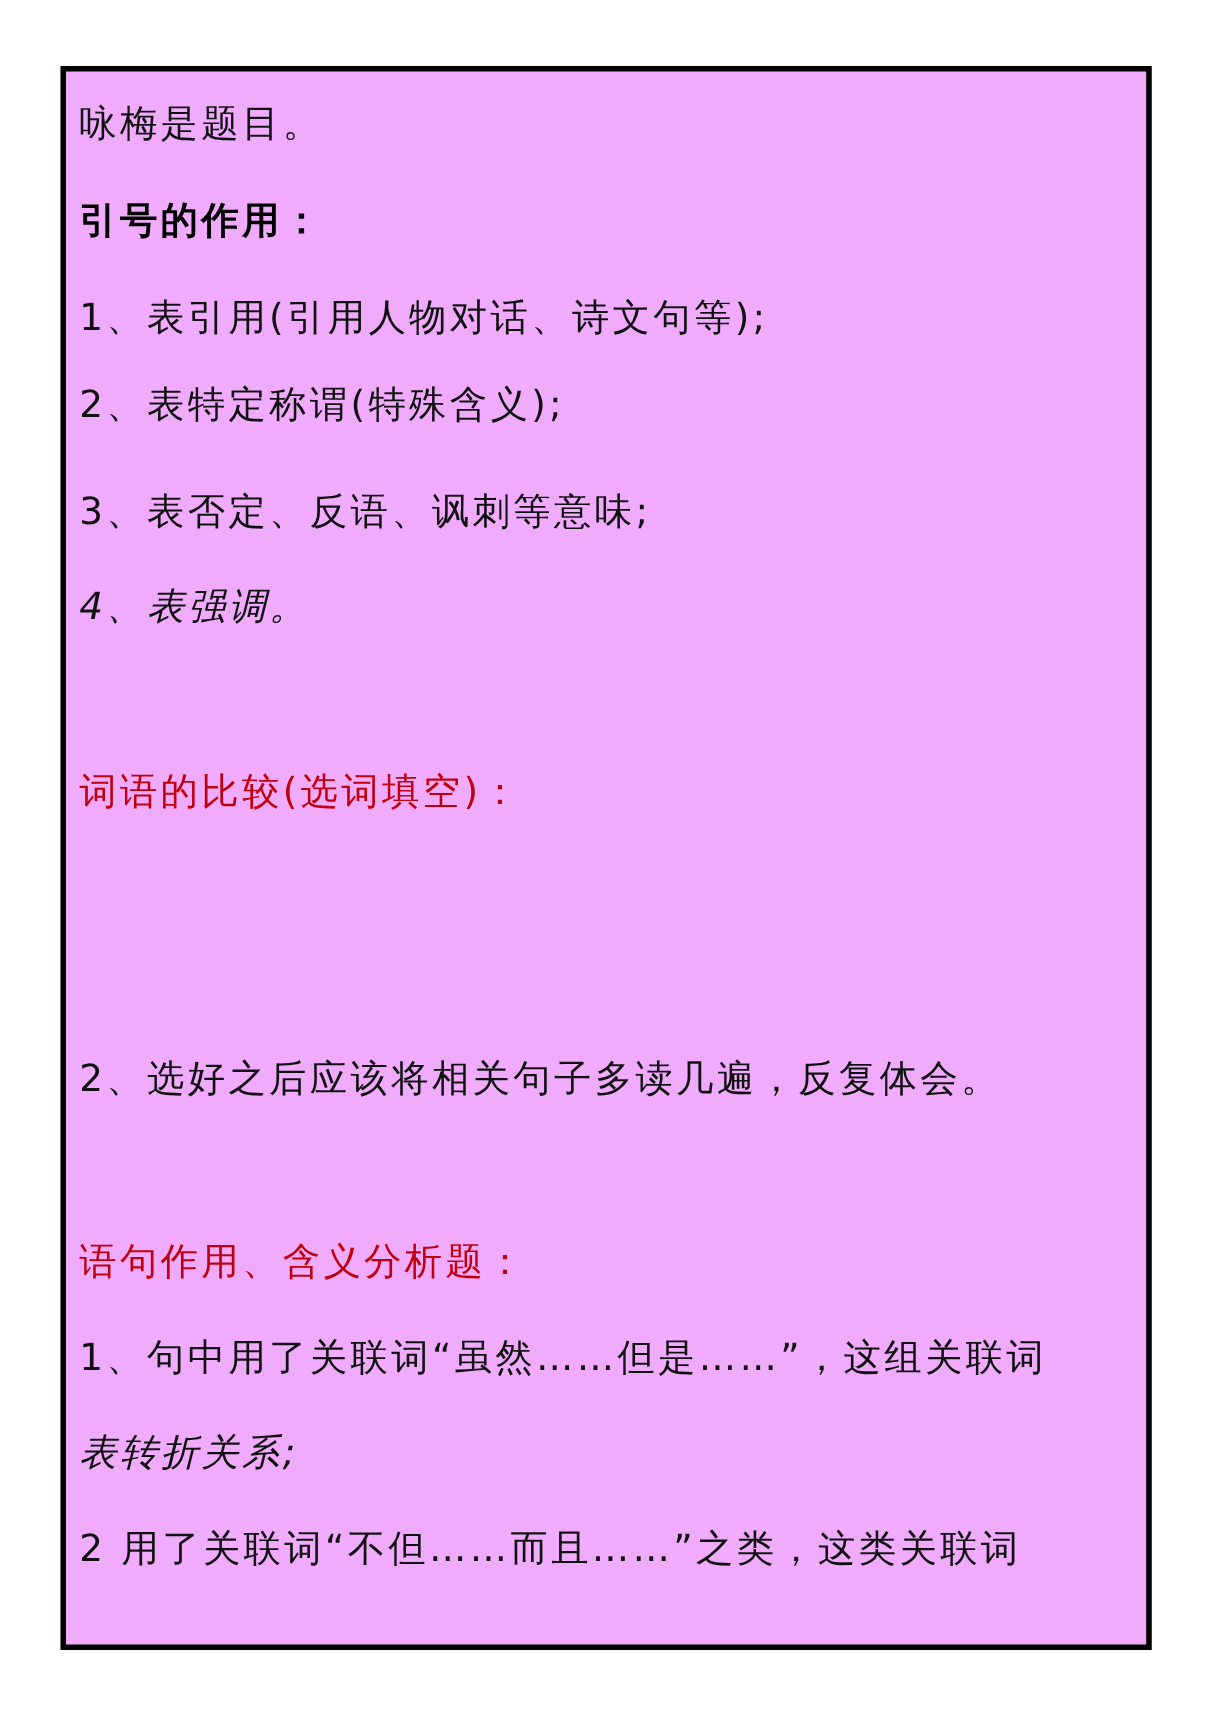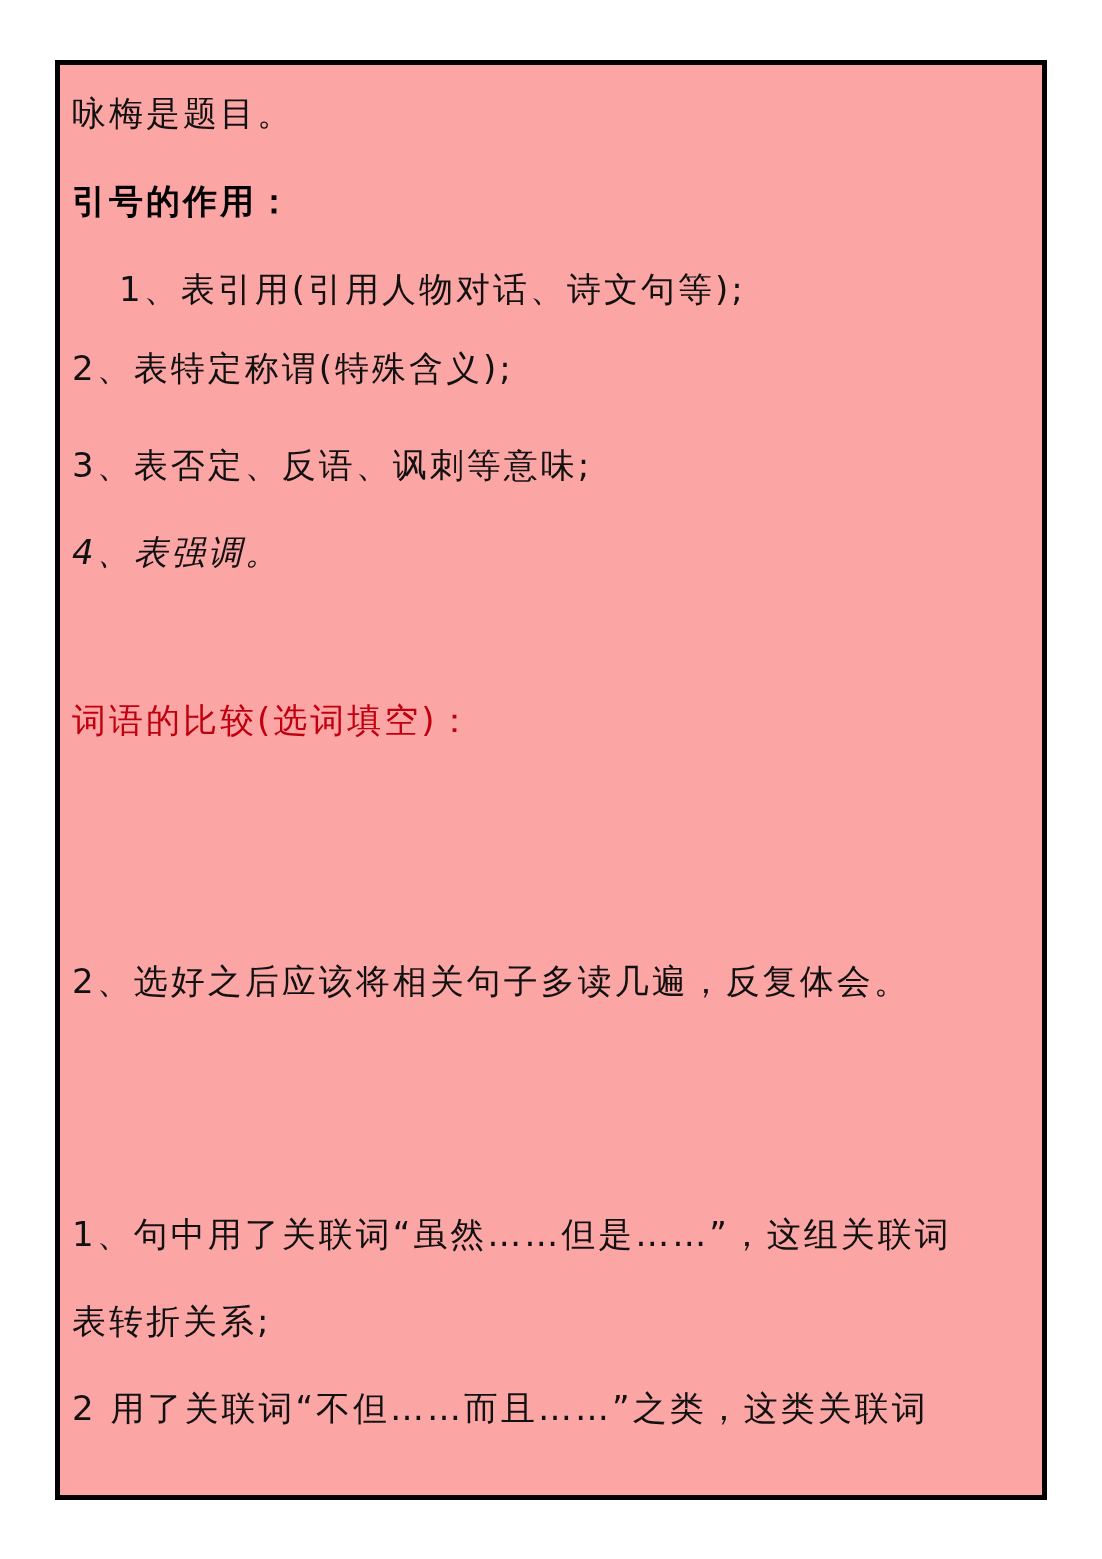--- a/index.html
+++ b/index.html
@@ -14,21 +14,21 @@
       overflow: hidden;
       font-family: "DejaVu Sans", "Liberation Sans", sans-serif;
     }
     .frame {
       position: absolute;
       left: 55px;
       top: 60px;
       width: 982px;
       height: 1430px;
       border: 5px solid #000000;
-      background: #fca5a5;
+      background: #f0abfc;
     }
     .line {
       position: absolute;
       left: 12px;
       font-size: 34px;
       line-height: 44px;
       color: #111111;
       white-space: nowrap;
       letter-spacing: 3px;
     }
@@ -40,22 +40,23 @@
       font-weight: normal;
       color: #c0000f;
     }
   </style>
 </head>
 <body>
 
 <div class="frame">
   <div class="line" style="top:26px;">咏梅是题目。</div>
   <div class="line heading-black" style="top:114px;">引号的作用：</div>
-  <div class="line" style="top:202px;margin-left:47px;">1、表引用(引用人物对话、诗文句等);</div>
+  <div class="line" style="top:202px;">1、表引用(引用人物对话、诗文句等);</div>
   <div class="line" style="top:281px;">2、表特定称谓(特殊含义);</div>
   <div class="line" style="top:378px;">3、表否定、反语、讽刺等意味;</div>
   <div class="line" style="top:465px;font-style:italic;">4、表强调。</div>
   <div class="line heading-red" style="top:633px;">词语的比较(选词填空)：</div>
   <div class="line" style="top:894px;">2、选好之后应该将相关句子多读几遍，反复体会。</div>
+  <div class="line heading-red" style="top:1060px;">语句作用、含义分析题：</div>
   <div class="line" style="top:1147px;">1、句中用了关联词“虽然……但是……”，这组关联词</div>
-  <div class="line" style="top:1234px;">表转折关系;</div>
+  <div class="line" style="top:1234px;font-style:italic;">表转折关系;</div>
   <div class="line" style="top:1321px;">2 用了关联词“不但……而且……”之类，这类关联词</div>
 </div>
 
 </body></html>

